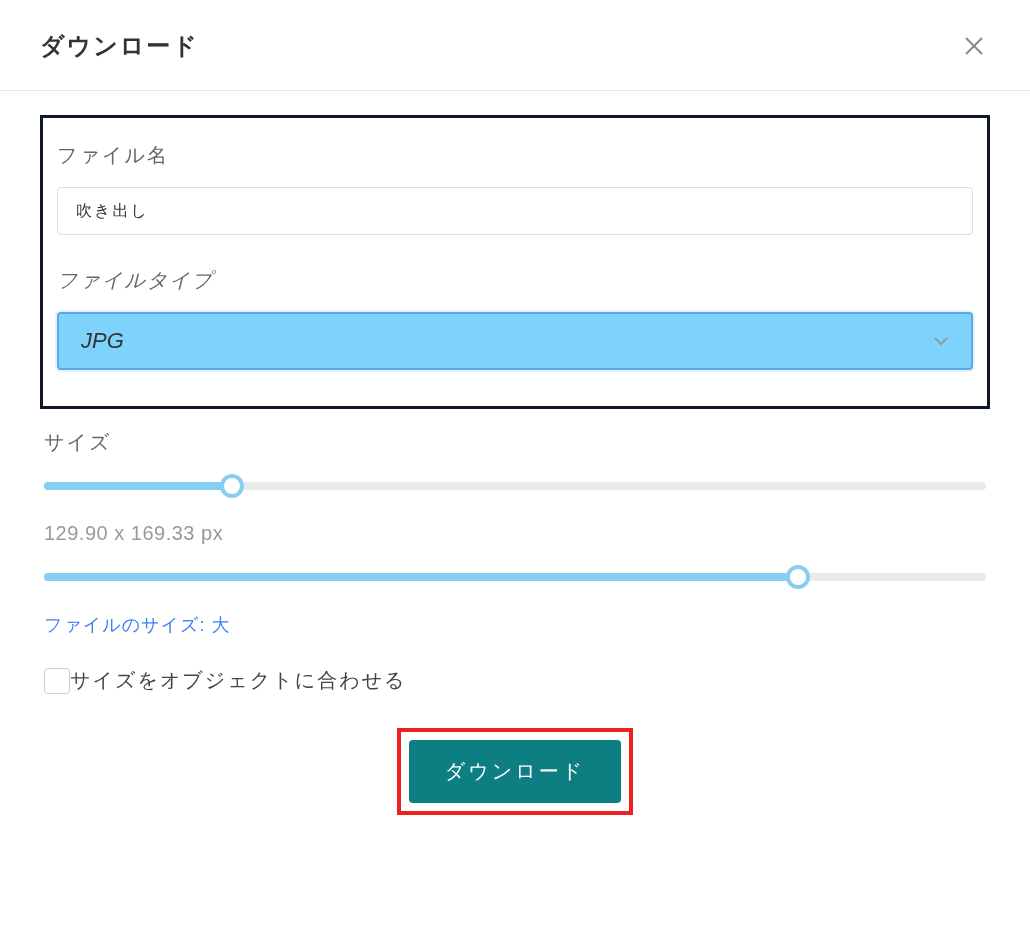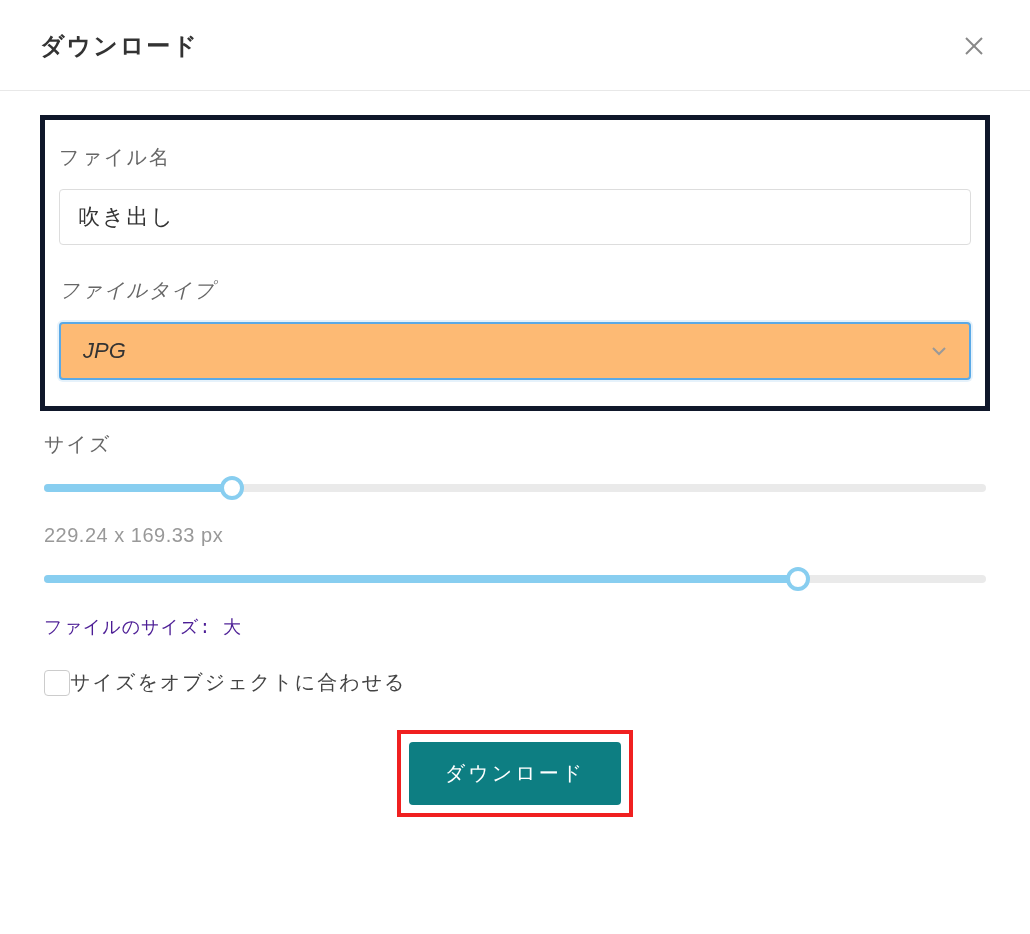--- a/index.html
+++ b/index.html
@@ -38,60 +38,60 @@
     .close-btn svg {
       width: 24px;
       height: 24px;
       stroke: #888;
       stroke-width: 2;
     }
     .modal-body {
       padding: 24px 40px 40px 40px;
     }
     .highlight-box {
-      border: 5px solid #0f172a;
-      padding: 24px 14px 26px 14px;
+      border: 3px solid #0f172a;
+      padding: 24px 14px 36px 14px;
       margin-bottom: 20px;
     }
     .field-group {
       margin-bottom: 32px;
     }
     .field-group:last-child {
       margin-bottom: 0;
       font-style: italic;
     }
     .field-label {
       font-size: 20px;
       color: #666;
       letter-spacing: 2px;
       display: block;
       margin-bottom: 18px;
     }
     .text-input {
       width: 100%;
       padding: 14px 18px;
-      font-size: 22px;
+      font-size: 16px;
       border: 1px solid #ddd;
       border-radius: 4px;
       color: #333;
       letter-spacing: 2px;
       font-family: inherit;
     }
     .select-wrapper {
       position: relative;
       width: 100%;
     }
     .select-display {
       width: 100%;
       padding: 14px 22px;
       font-size: 22px;
       border: 2px solid #5aa9e6;
       border-radius: 4px;
       color: #333;
-      background: #fdba74;
+      background: #7dd3fc;
       display: flex;
       justify-content: space-between;
       align-items: center;
       cursor: pointer;
       box-shadow: 0 0 0 2px rgba(90,169,230,0.15);
     }
     .select-display svg {
       width: 16px;
       height: 10px;
       stroke: #999;
@@ -141,24 +141,23 @@
       font-size: 20px;
       color: #999;
       letter-spacing: 0.5px;
     }
     .quality-section {
       padding: 0 4px;
       margin-bottom: 30px;
     }
     .file-size-text {
       font-size: 18px;
-      color: #4c1d95;
+      color: #3b82f6;
       letter-spacing: 1px;
       margin-bottom: 28px;
-      font-family: Liberation Mono, monospace;
     }
     .checkbox-row {
       display: flex;
       align-items: center;
       gap: 0;
       margin-bottom: 34px;
       padding: 0 4px;
     }
     .checkbox {
       width: 26px;
@@ -229,21 +228,21 @@
     </div>
   </div>
 
   <div class="size-section">
     <label class="field-label">サイズ</label>
     <div class="slider-wrapper">
       <div class="slider-track"></div>
       <div class="slider-fill" id="size-fill" style="width: 20%;"></div>
       <div class="slider-thumb" id="size-thumb" style="left: 20%;"></div>
     </div>
-    <div class="size-text">229.24 x 169.33 px</div>
+    <div class="size-text">129.90 x 169.33 px</div>
   </div>
 
   <div class="quality-section">
     <div class="slider-wrapper">
       <div class="slider-track"></div>
       <div class="slider-fill" id="quality-fill" style="width: 80%;"></div>
       <div class="slider-thumb" id="quality-thumb" style="left: 80%;"></div>
     </div>
     <div class="file-size-text">ファイルのサイズ: 大</div>
   </div>

